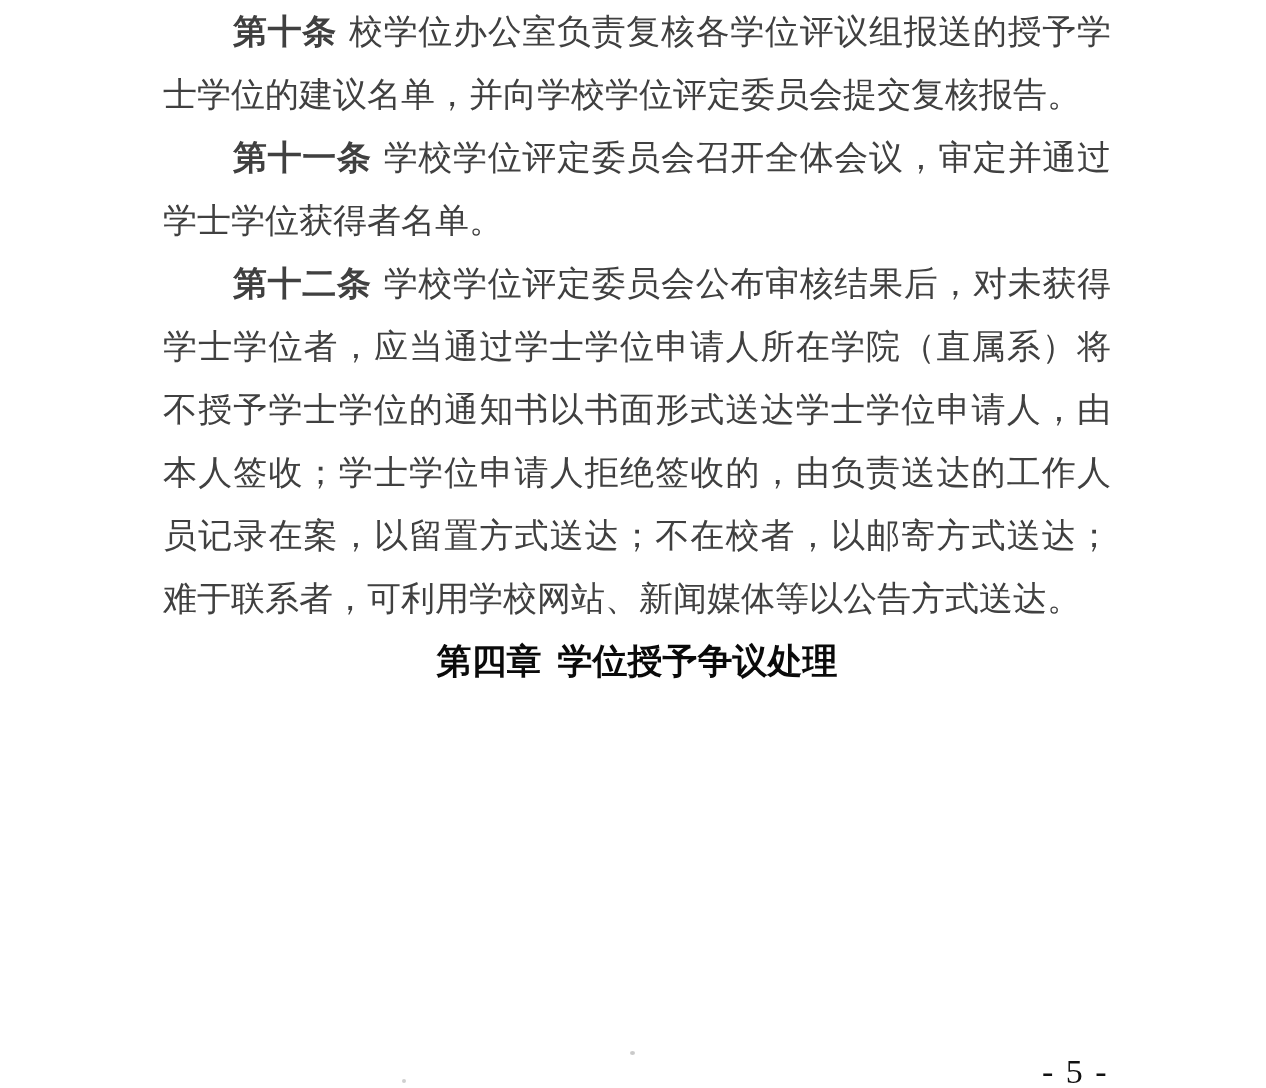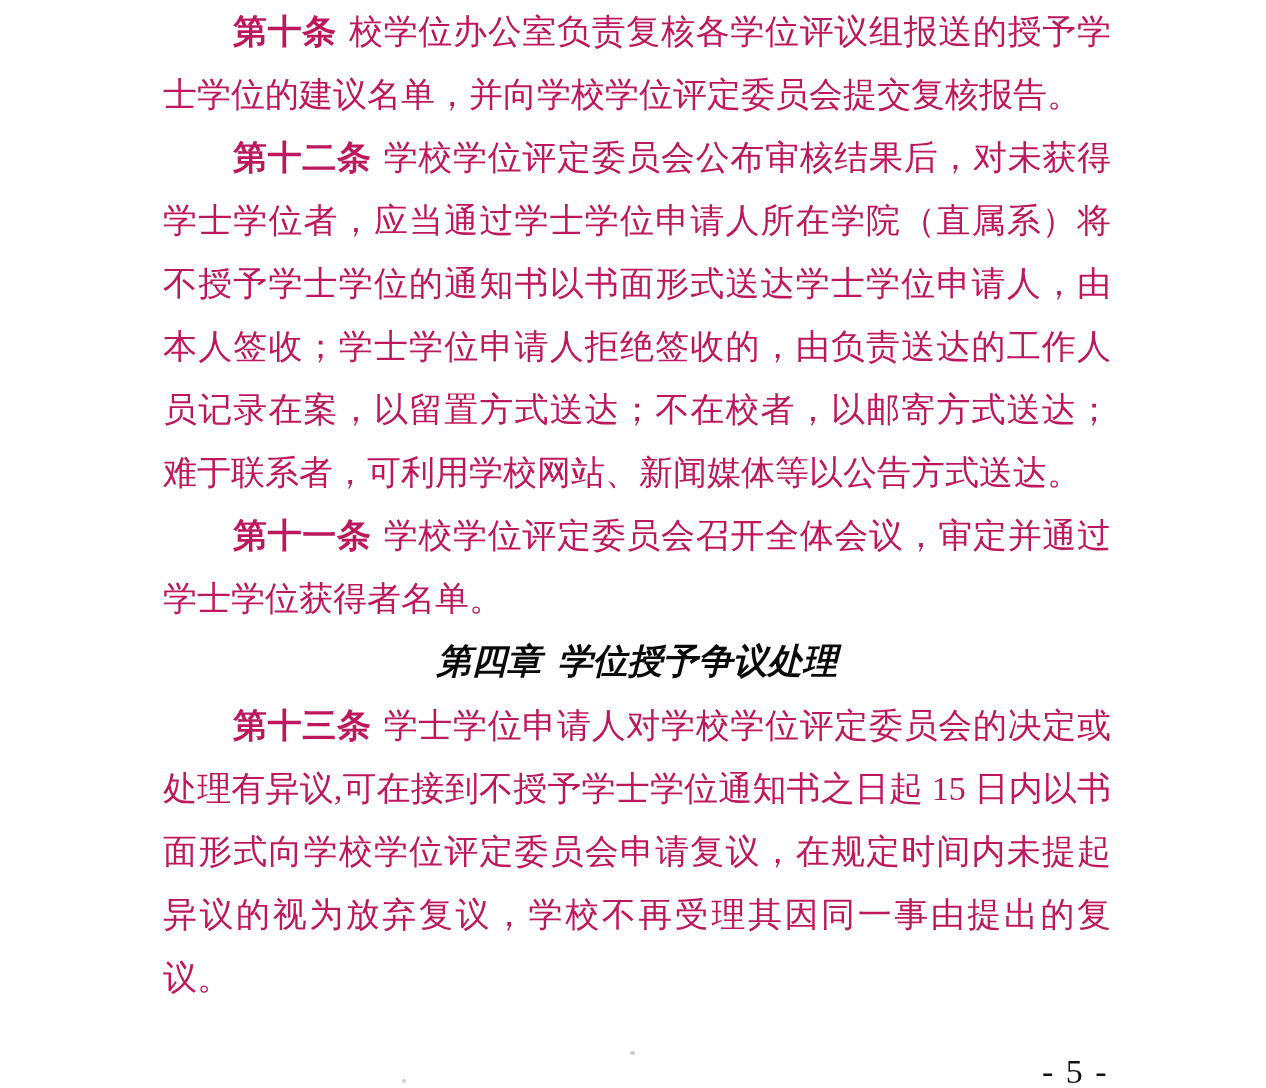--- a/index.html
+++ b/index.html
@@ -18,34 +18,33 @@
     top: 0;
     width: 948px;
   }
   .para {
     margin: 0;
     font-size: 34px;
     line-height: 63px;
     text-align: justify;
     text-justify: inter-character;
     text-indent: 70px;
-    color: #be185d;
+    color: #404040;
   }
   .art-num {
     font-weight: bold;
     margin-right: 12px;
   }
   .chapter {
     margin: 0;
     font-size: 35px;
     line-height: 64px;
     text-align: center;
     font-weight: bold;
     text-indent: 0;
-    font-style: italic;
   }
   .chapter .chap-num { margin-right: 16px; }
   .pagenum {
     position: absolute;
     top: 1040px;
     left: 1042px;
     font-size: 34px;
     line-height: 63px;
     letter-spacing: 2px;
     color: #111;
@@ -54,22 +53,21 @@
     position: absolute;
     background: #8a8a8a;
     border-radius: 50%;
   }
 </style>
 </head>
 <body>
 
 <div class="doc" id="doc-body">
     <p class="para"><span class="art-num">第十条</span><span>校学位办公室负责复核各学位评议组报送的授予学士学位的建议名单，并向学校学位评定委员会提交复核报告。</span></p>
+    <p class="para"><span class="art-num">第十一条</span><span>学校学位评定委员会召开全体会议，审定并通过学士学位获得者名单。</span></p>
     <p class="para"><span class="art-num">第十二条</span><span>学校学位评定委员会公布审核结果后，对未获得学士学位者，应当通过学士学位申请人所在学院（直属系）将不授予学士学位的通知书以书面形式送达学士学位申请人，由本人签收；学士学位申请人拒绝签收的，由负责送达的工作人员记录在案，以留置方式送达；不在校者，以邮寄方式送达；难于联系者，可利用学校网站、新闻媒体等以公告方式送达。</span></p>
-    <p class="para"><span class="art-num">第十一条</span><span>学校学位评定委员会召开全体会议，审定并通过学士学位获得者名单。</span></p>
     <h2 class="chapter"><span class="chap-num">第四章</span><span>学位授予争议处理</span></h2>
-    <p class="para"><span class="art-num">第十三条</span><span>学士学位申请人对学校学位评定委员会的决定或处理有异议,可在接到不授予学士学位通知书之日起 15 日内以书面形式向学校学位评定委员会申请复议，在规定时间内未提起异议的视为放弃复议，学校不再受理其因同一事由提出的复议。</span></p>
   </div>
 
 <div class="pagenum">- 5 -</div>
 
 <div class="speck" style="left:630px;top:1051px;width:5px;height:4px;opacity:.45"></div>
 <div class="speck" style="left:402px;top:1079px;width:4px;height:4px;opacity:.4"></div>
 
 </body></html>

